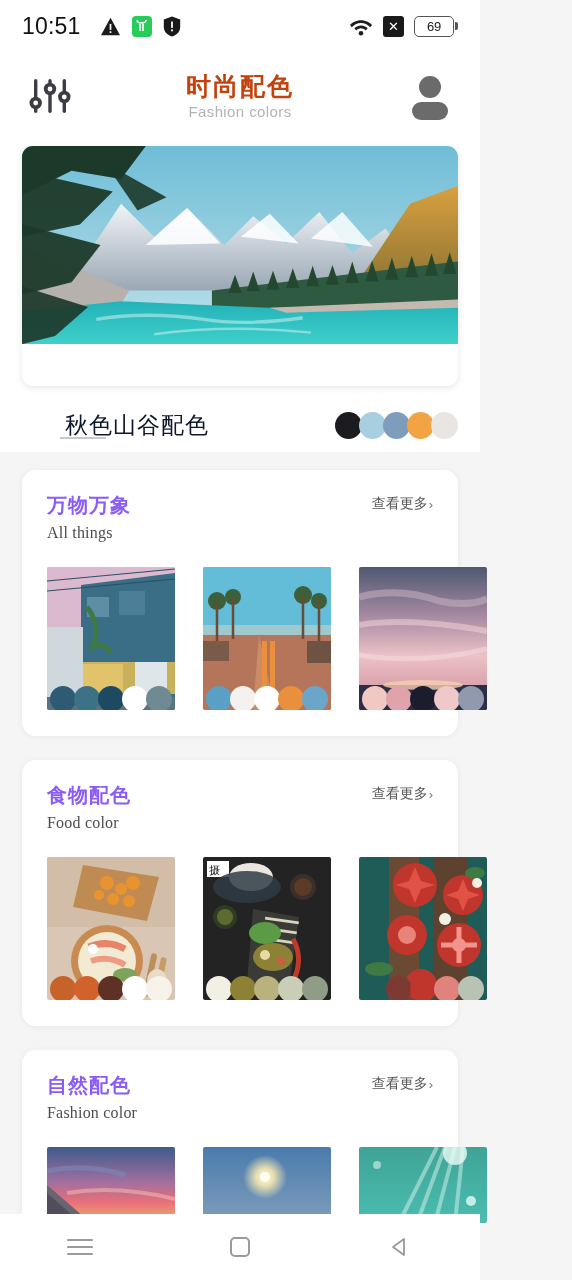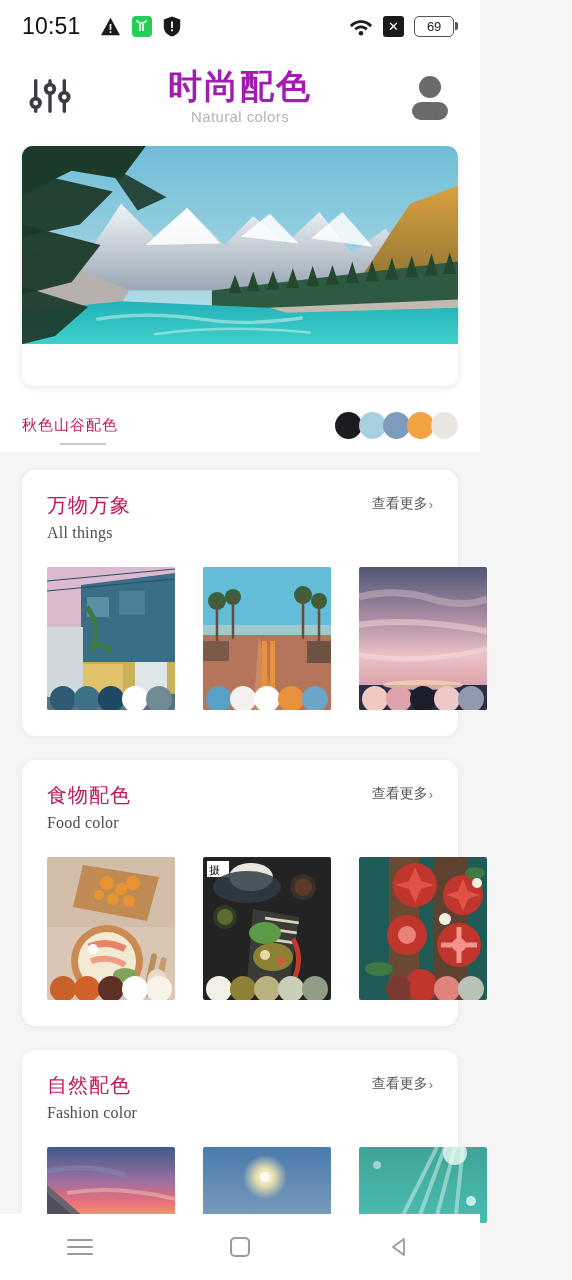--- a/index.html
+++ b/index.html
@@ -53,60 +53,60 @@
     height:88px;background:#fff;display:flex;align-items:center;
     padding:0 26px;position:relative;
   }
   .sliders-icon{ width:48px;height:44px; flex:0 0 auto; }
   .appbar-titles{
     position:absolute;left:0;right:0;top:0;bottom:0;
     display:flex;flex-direction:column;align-items:center;justify-content:center;
     pointer-events:none;
   }
   .title-cn{
-    font-size:34px;font-weight:bold;color:#a21caf;letter-spacing:2px;
+    font-size:25px;font-weight:bold;color:#c2410c;letter-spacing:2px;
     line-height:1.14;
   }
   .title-en{
     font-size:15px;color:#b3b3b3;letter-spacing:.4px;margin-top:3px;
   }
   .avatar-wrap{ margin-left:auto; width:48px;height:48px; }
 
   
   .hero-wrap{ background:#fff; padding:6px 0 0 0; }
   .hero{
     margin:0 22px; height:240px; border-radius:11px; overflow:hidden;
     position:relative; box-shadow:0 2px 7px rgba(0,0,0,.10);
   }
   .hero-img{ position:absolute; inset:0; }
   .hero-meta{
     display:flex;align-items:center;padding:12px 22px 0 22px;height:66px;
   }
   .hero-label{ position:relative; }
   .hero-label-text{
-    font-size:15px;color:#be185d;letter-spacing:1px;
+    font-size:23px;color:#0f172a;letter-spacing:1px;margin-left:43px;
   }
   .hero-underline{
     position:absolute;left:38px;top:27px;width:46px;height:2px;background:#c9c9c9;
   }
   .swatch-row{ margin-left:auto; display:flex; }
   .swatch{ width:27px;height:27px;border-radius:50%; margin-left:-3px; }
   .swatch:first-child{ margin-left:0; }
 
   
   .scroll-area{ padding:18px 0 0 0; }
   .card{
     background:#fff;border-radius:14px;margin:0 22px 24px 22px;
     padding:22px 25px 26px 25px;
     box-shadow:0 1px 6px rgba(0,0,0,.06);
   }
   .card-head{ display:flex; align-items:flex-start; }
   .card-titles{ display:flex; flex-direction:column; }
   .card-title-cn{
-    font-size:20px;font-weight:normal;color:#be185d;letter-spacing:1px;line-height:1.3;
+    font-size:20px;font-weight:bold;color:#8b5cf6;letter-spacing:1px;line-height:1.3;
   }
   .card-title-en{
     font-size:16px;color:#4d4d4d;margin-top:6px;letter-spacing:.2px;
     font-family:"Liberation Serif","DejaVu Serif",serif;
   }
   .more-link{
     margin-left:auto;display:flex;align-items:center;gap:1px;
     font-size:14px;color:#555;padding-top:3px;
   }
   .more-text{ text-underline-offset:3px; }
@@ -185,21 +185,21 @@
       <circle cx="9.7" cy="29" r="6.2" fill="#3b3c45"></circle>
         <circle cx="9.7" cy="29" r="2.4" fill="#fff"></circle>
       <circle cx="24" cy="15" r="6.2" fill="#3b3c45"></circle>
         <circle cx="24" cy="15" r="2.4" fill="#fff"></circle>
       <circle cx="38.3" cy="23" r="6.2" fill="#3b3c45"></circle>
         <circle cx="38.3" cy="23" r="2.4" fill="#fff"></circle>
     </svg>
 
     <div class="appbar-titles">
       <div class="title-cn">时尚配色</div>
-      <div class="title-en">Natural colors</div>
+      <div class="title-en">Fashion colors</div>
     </div>
 
     <div class="avatar-wrap">
       <svg width="48" height="48" viewBox="0 0 48 48">
         <circle cx="24" cy="15" r="11" fill="#6b6b6b"></circle>
         <rect x="6" y="30" width="36" height="18" rx="9" fill="#6b6b6b"></rect>
       </svg>
     </div>
   </div>
 

